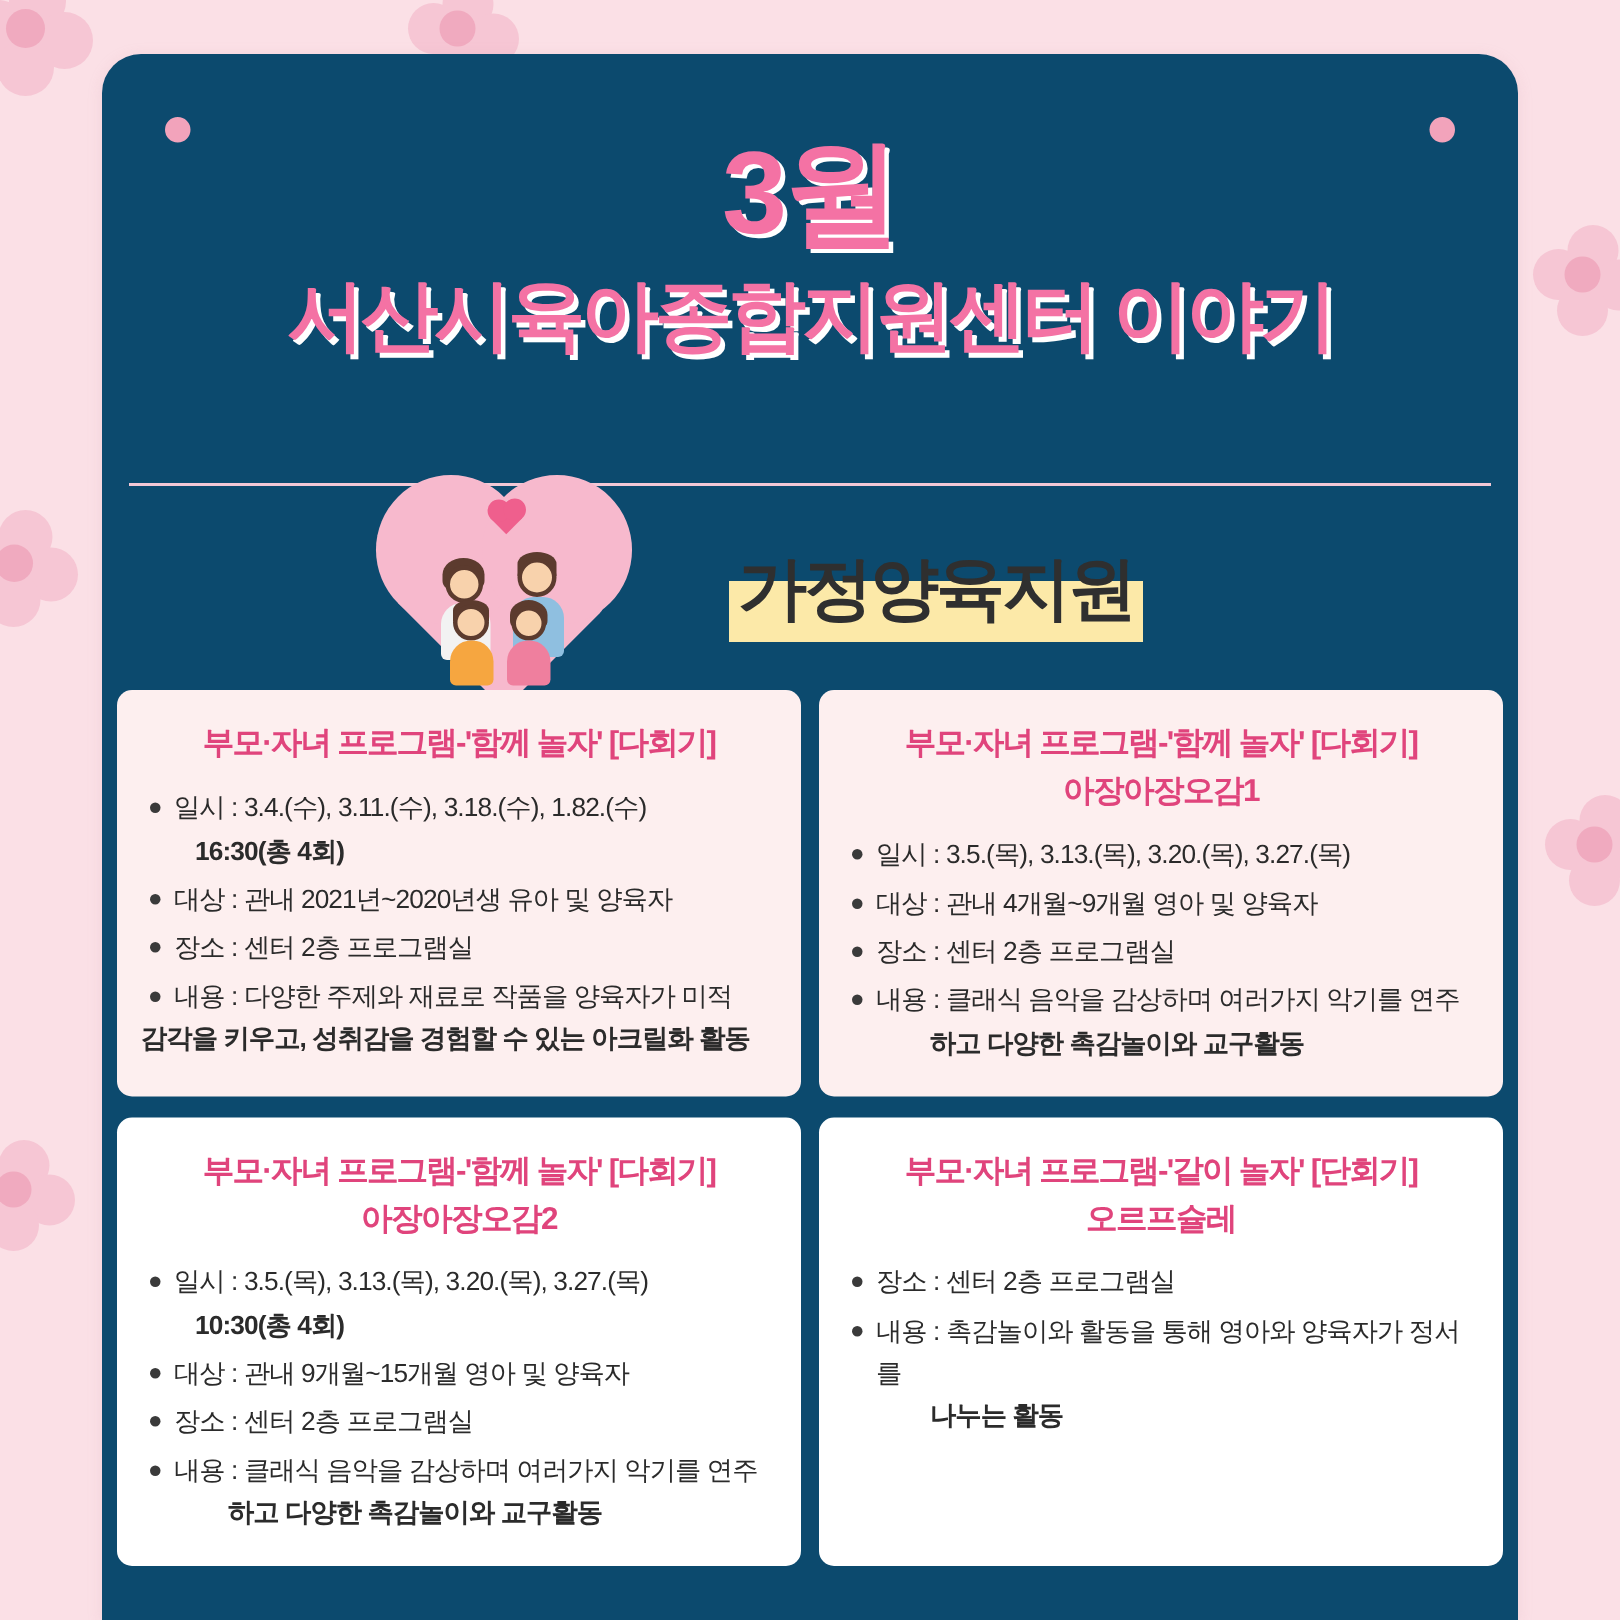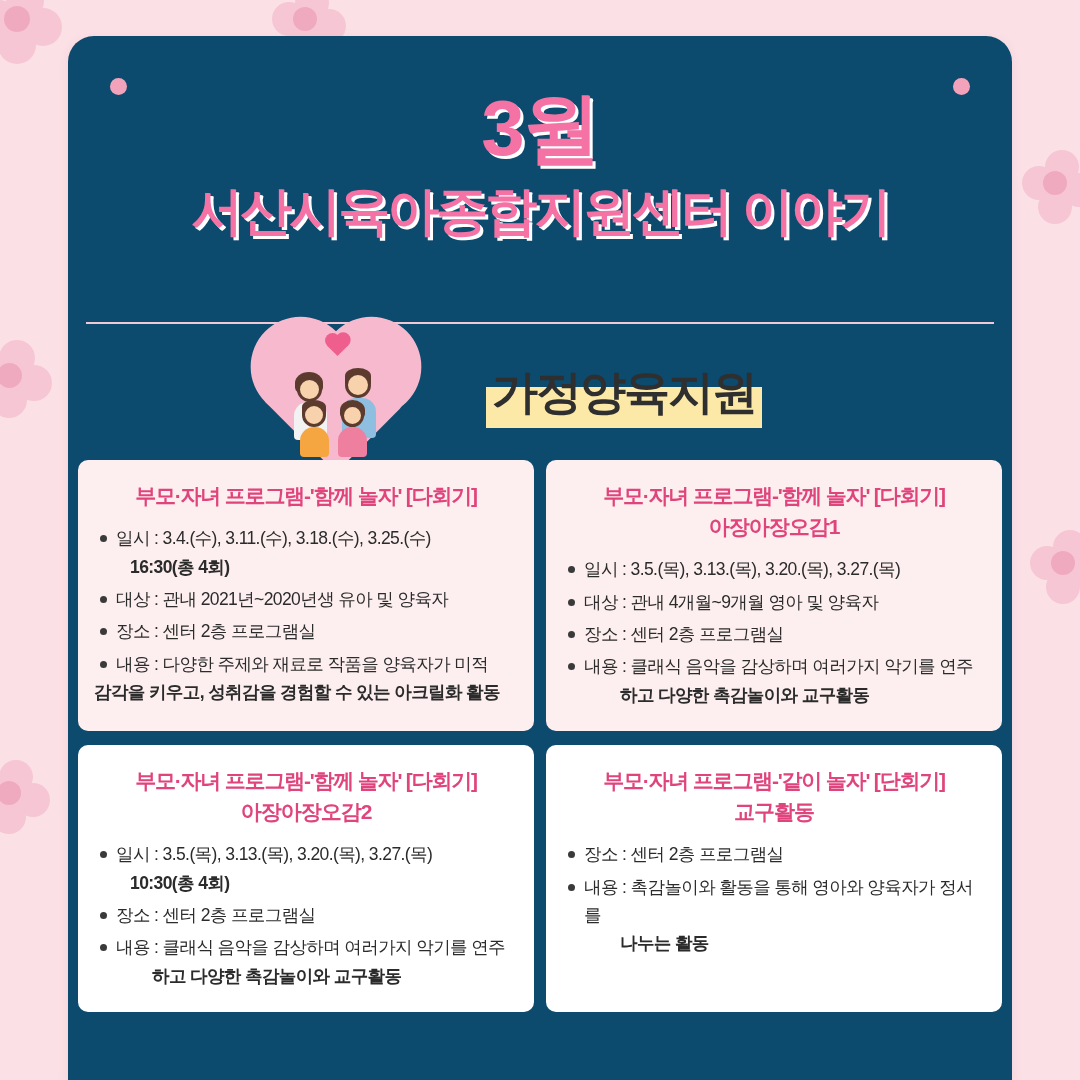--- a/index.html
+++ b/index.html
@@ -340,21 +340,21 @@
     </div>
     <div class="section-title">가정양육지원</div>
   </div>
 
   <div class="cards">
 
     <div class="card">
       <div class="card-title">부모·자녀 프로그램-'함께 놀자' [다회기]</div>
       <ul class="card-list">
         <li>
-          <span>일시 : 3.4.(수), 3.11.(수), 3.18.(수), 3.25.(수)</span>
+          <span>일시 : 3.4.(수), 3.11.(수), 3.18.(수), 1.82.(수)</span>
           <span class="cont indent">16:30(총 4회)</span>
         </li>
         <li>
           <span>대상 : 관내 2021년~2020년생 유아 및 양육자</span>
         </li>
         <li>
           <span>장소 : 센터 2층 프로그램실</span>
         </li>
         <li>
           <span>내용 : 다양한 주제와 재료로 작품을 양육자가 미적</span>
@@ -385,32 +385,35 @@
 
     <div class="card plain">
       <div class="card-title">부모·자녀 프로그램-'함께 놀자' [다회기]</div>
       <div class="card-sub">아장아장오감2</div>
       <ul class="card-list">
         <li>
           <span>일시 : 3.5.(목), 3.13.(목), 3.20.(목), 3.27.(목)</span>
           <span class="cont indent">10:30(총 4회)</span>
         </li>
         <li>
+          <span>대상 : 관내 9개월~15개월 영아 및 양육자</span>
+        </li>
+        <li>
           <span>장소 : 센터 2층 프로그램실</span>
         </li>
         <li>
           <span>내용 : 클래식 음악을 감상하며 여러가지 악기를 연주</span>
           <span class="cont">하고 다양한 촉감놀이와 교구활동</span>
         </li>
       </ul>
     </div>
 
     <div class="card plain">
       <div class="card-title">부모·자녀 프로그램-'같이 놀자' [단회기]</div>
-      <div class="card-sub">교구활동</div>
+      <div class="card-sub">오르프슐레</div>
       <ul class="card-list">
         <li>
           <span>장소 : 센터 2층 프로그램실</span>
         </li>
         <li>
           <span>내용 : 촉감놀이와 활동을 통해 영아와 양육자가 정서를</span>
           <span class="cont">나누는 활동</span>
         </li>
       </ul>
     </div>

